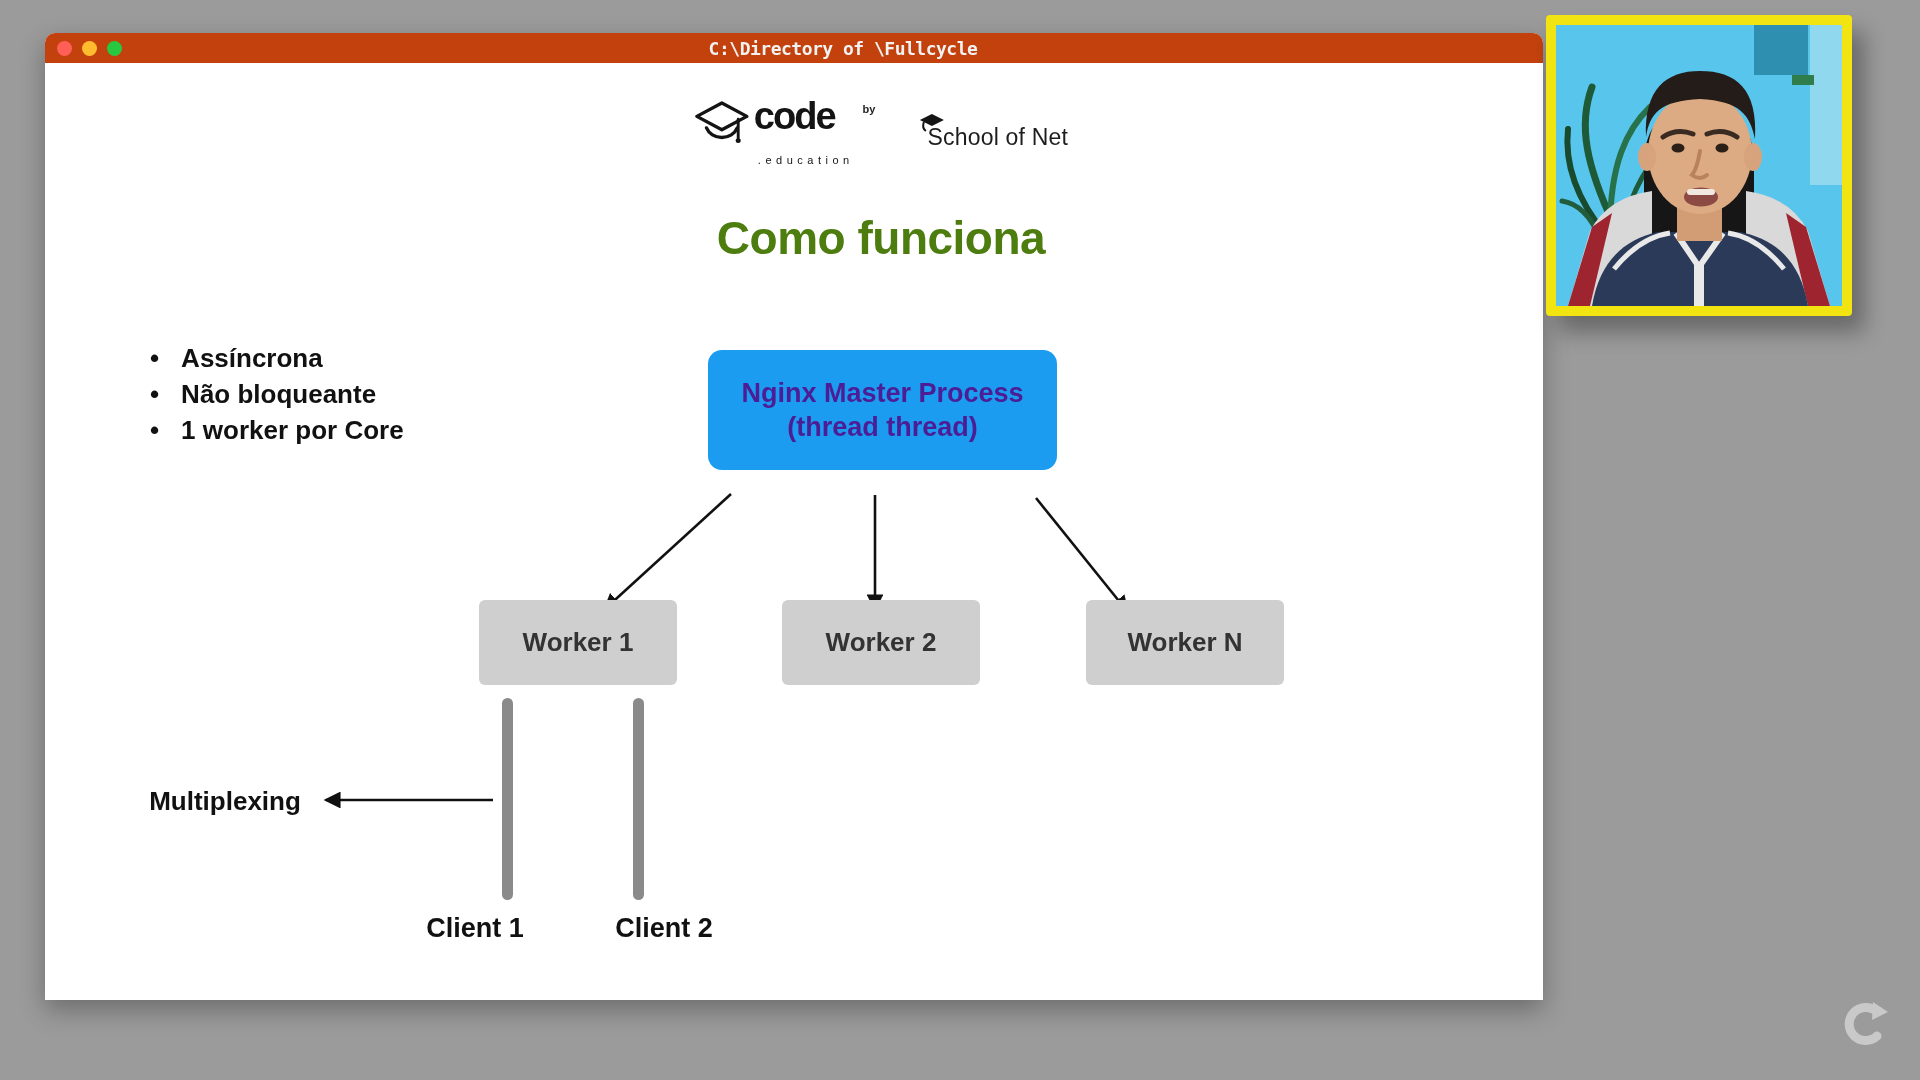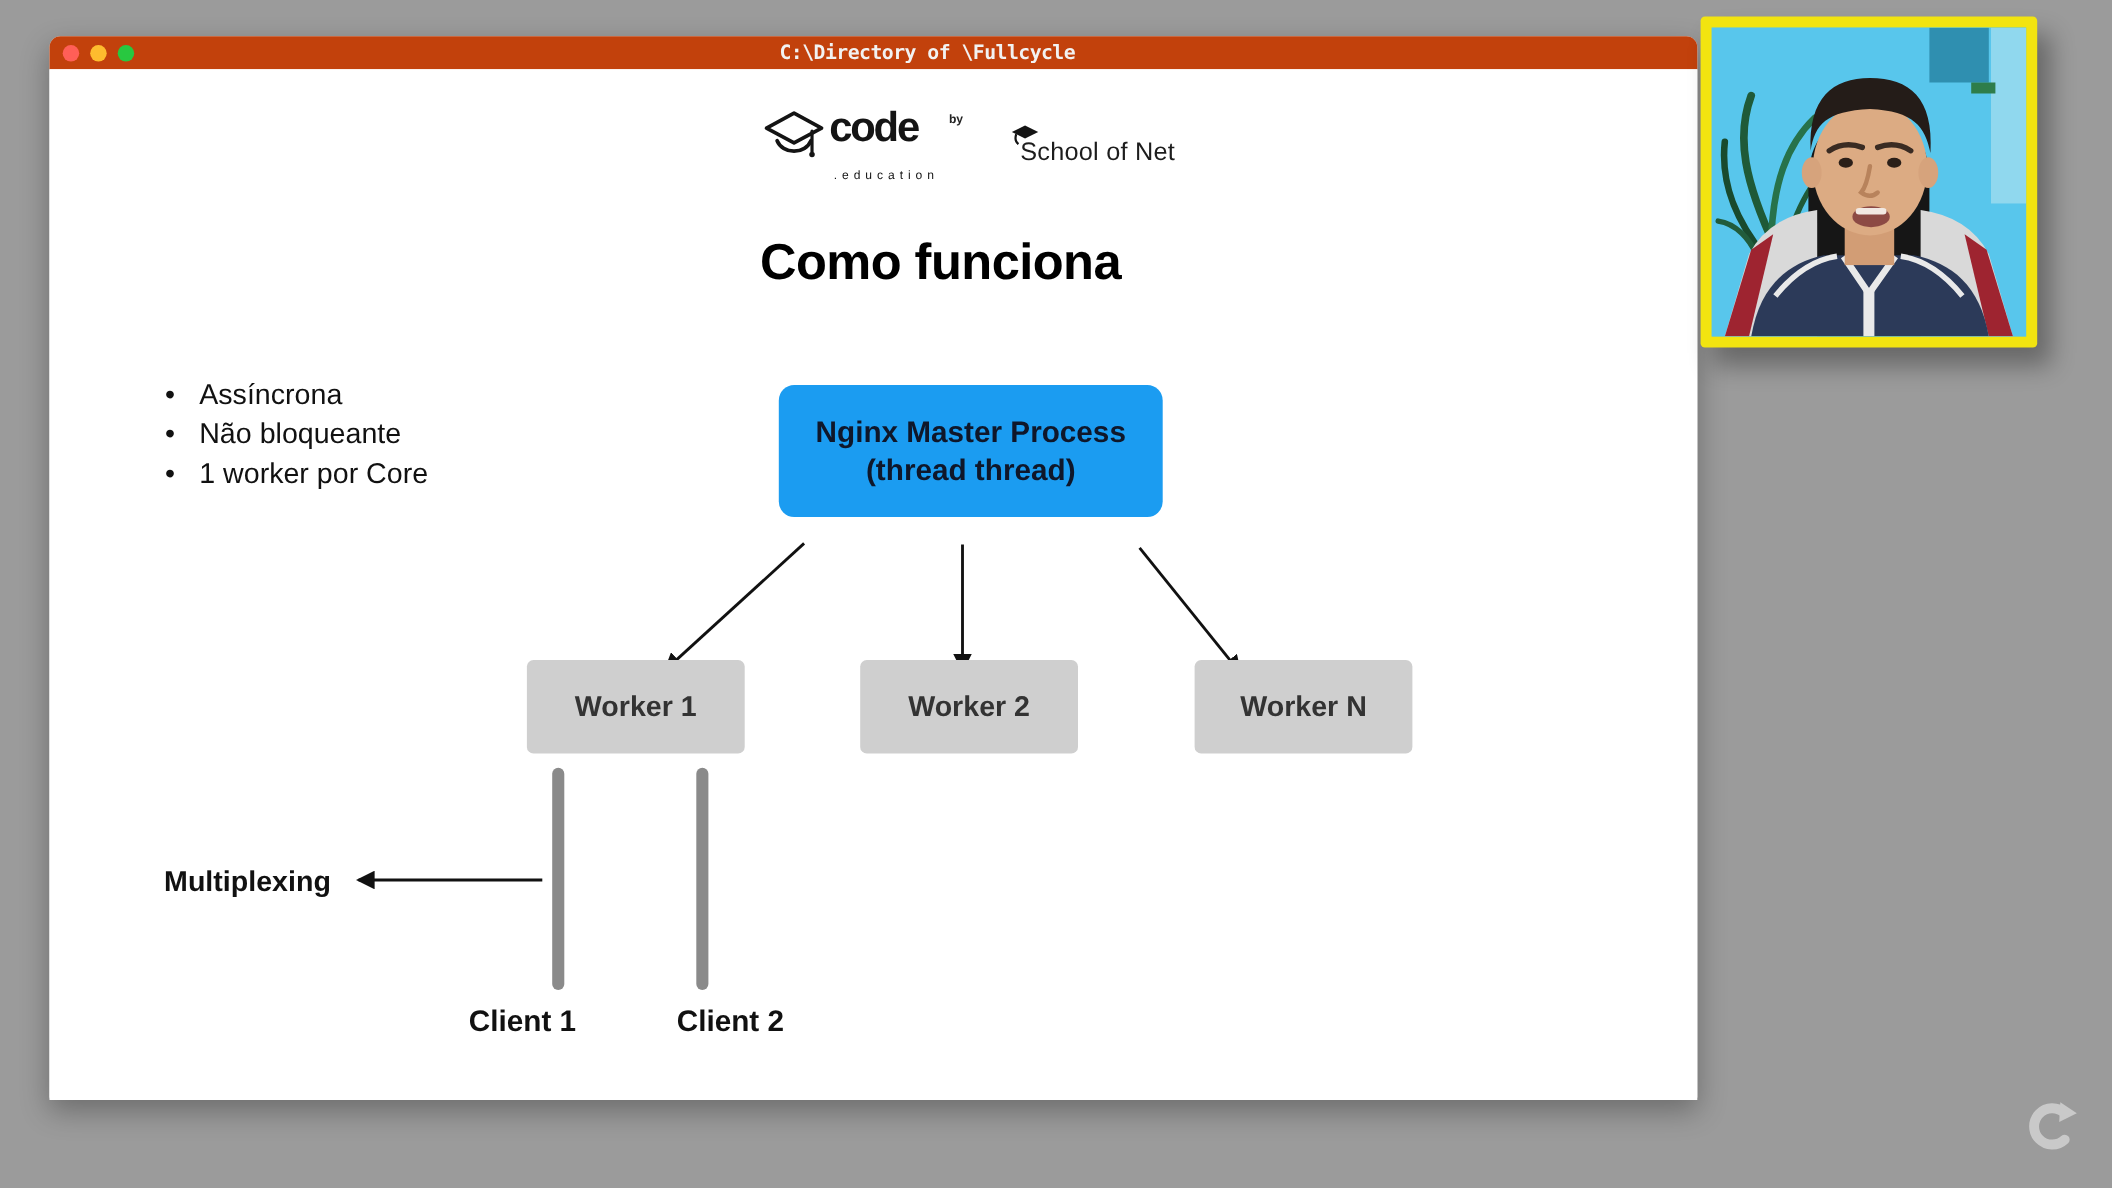--- a/index.html
+++ b/index.html
@@ -40,34 +40,34 @@
   .code-main{display:flex;flex-direction:column;align-items:flex-start;}
   .code-word{font-size:38px;font-weight:900;letter-spacing:-2px;color:#141414;line-height:0.9;}
   .code-sub{font-size:11px;letter-spacing:4.5px;color:#141414;margin-top:21px;margin-left:4px;}
   .code-by{font-size:11px;font-weight:bold;color:#232323;margin-left:9px;margin-top:4px;}
   .school-logo{position:relative;display:flex;align-items:center;margin-top:10px;}
   .school-cap{position:absolute;left:-9px;top:-11px;}
   .school-text{font-size:23px;color:#1d1d1d;letter-spacing:0.2px;}
 
   
   .slide-title{
-    position:absolute;top:148px;left:810px;transform:translateX(-50%);
-    font-size:46px;font-weight:bold;color:#000000;letter-spacing:-0.5px;white-space:nowrap;
+    position:absolute;top:148px;left:836px;transform:translateX(-50%);
+    font-size:46px;font-weight:bold;color:#4d7c0f;letter-spacing:-0.5px;white-space:nowrap;
   }
   .bullets{position:absolute;left:105px;top:277px;list-style:none;margin:0;padding:0;}
   .bullets li{
     display:flex;align-items:center;height:36px;
-    font-size:26px;font-weight:normal;color:#111;white-space:nowrap;
+    font-size:26px;font-weight:bold;color:#111;white-space:nowrap;
   }
   .bullets li::before{content:"\2022";font-size:26px;margin-right:22px;}
 
   
   .master-box{
     position:absolute;left:663px;top:287px;width:349px;height:120px;
-    background:#1b9cf1;border-radius:14px;color:#0f172a;
+    background:#1b9cf1;border-radius:14px;color:#4c1d95;
     display:flex;flex-direction:column;align-items:center;justify-content:center;
     font-size:27px;font-weight:bold;line-height:34px;text-align:center;
   }
   .worker{
     position:absolute;top:537px;width:198px;height:85px;
     background:#cfcfcf;border-radius:6px;color:#333;
     display:flex;align-items:center;justify-content:center;
     font-size:26px;font-weight:bold;white-space:nowrap;
   }
   .worker.w1{left:434px;} .worker.w2{left:737px;} .worker.wn{left:1041px;}

